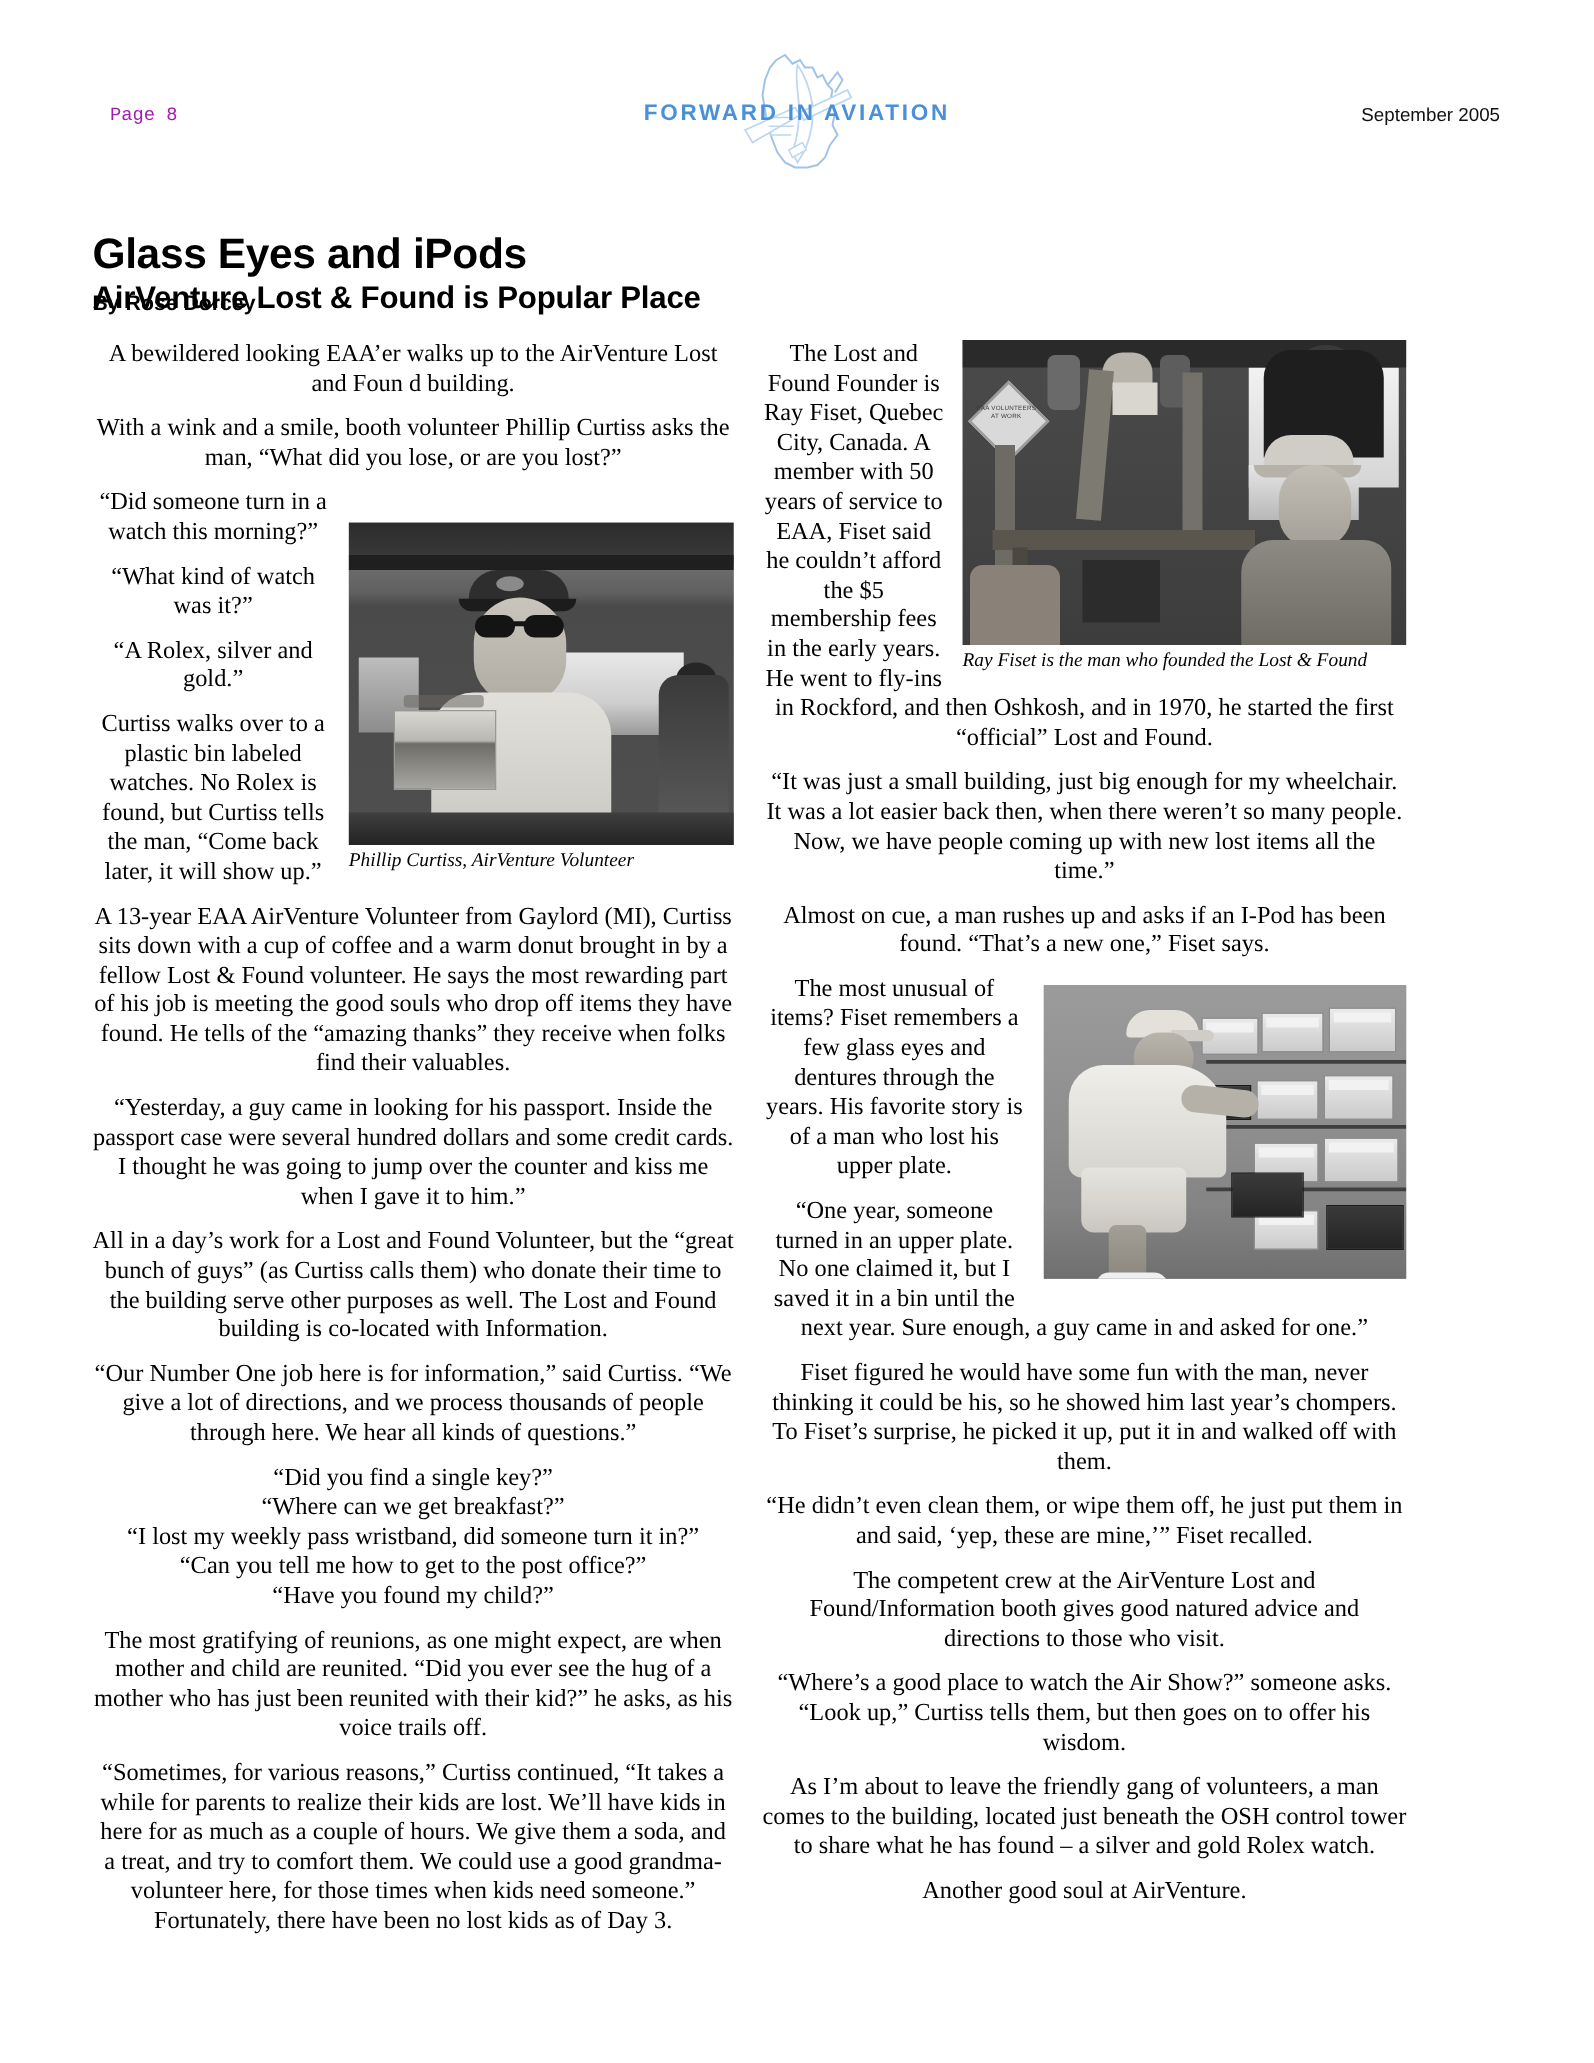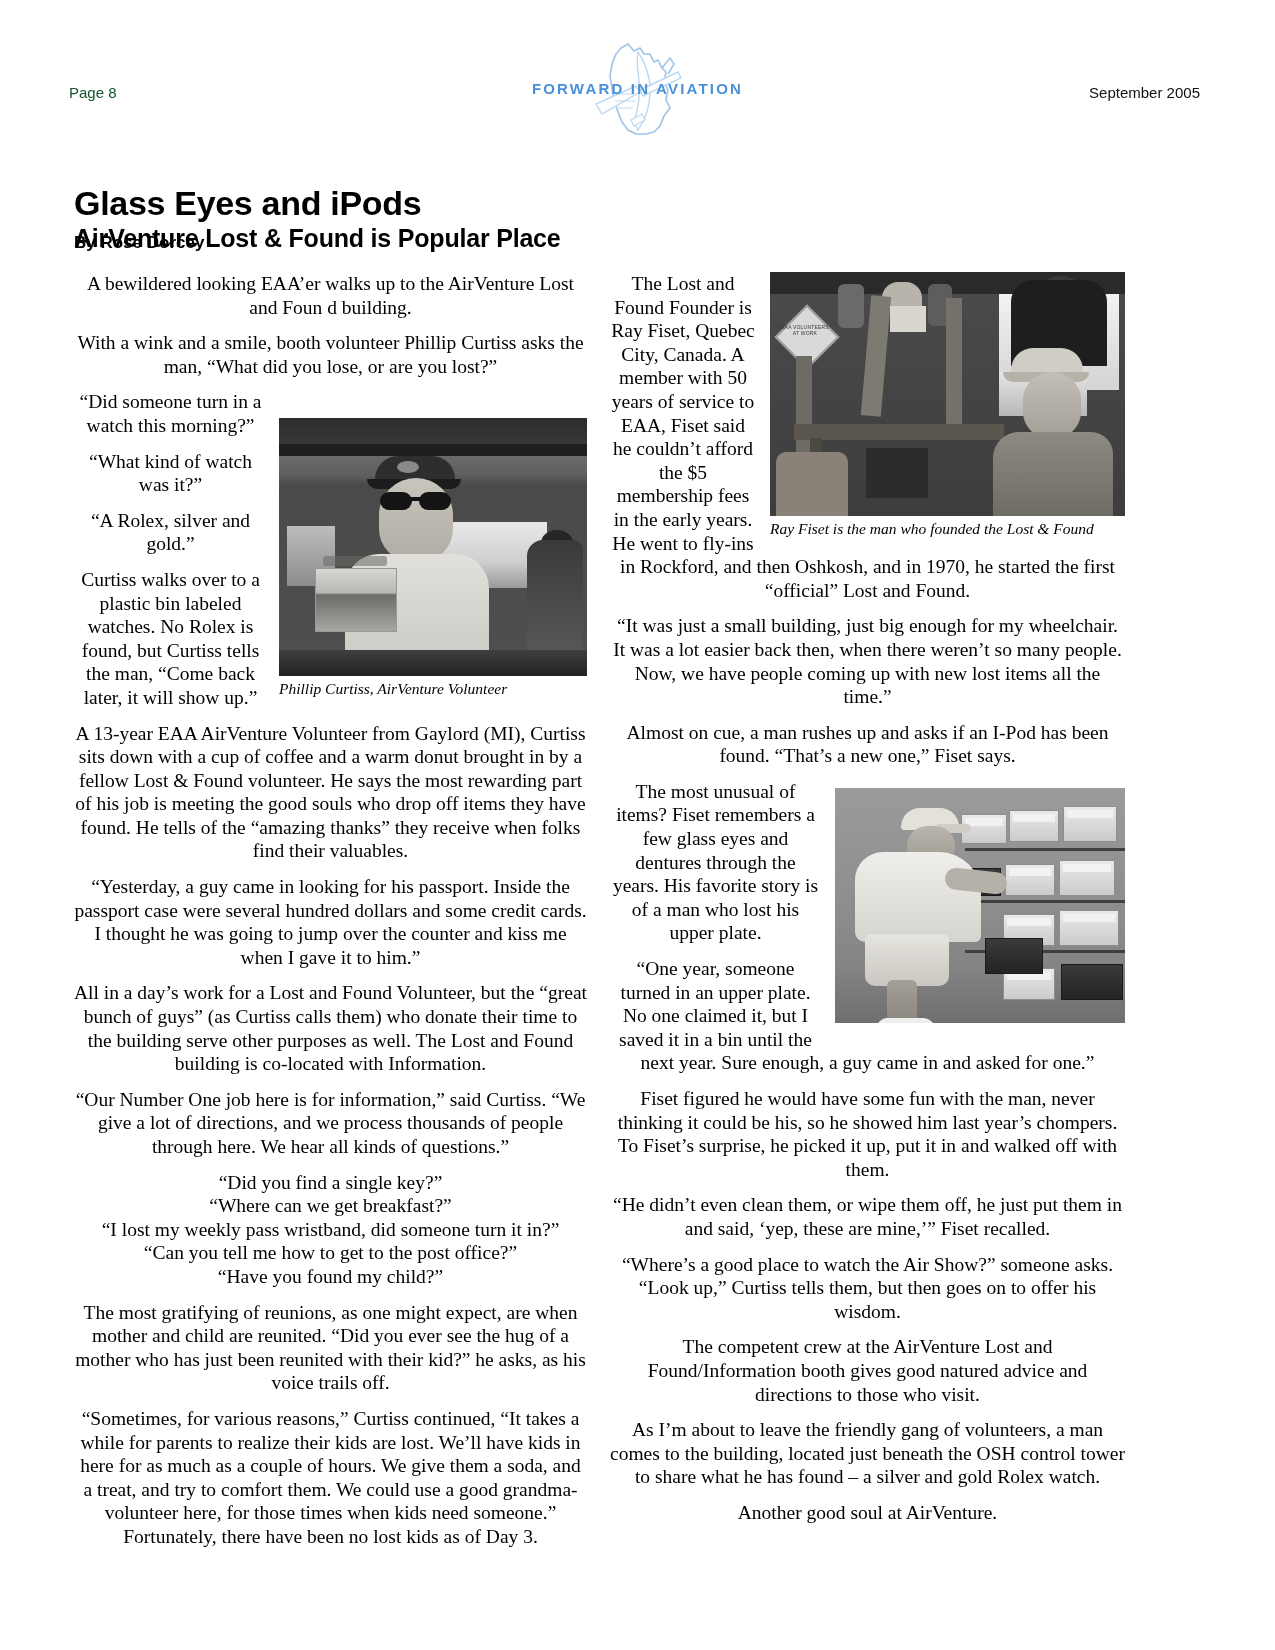--- a/index.html
+++ b/index.html
@@ -19,25 +19,25 @@
 
   
   .masthead {
     position: absolute;
     left: 0; top: 0;
     width: 1275px;
     height: 150px;
   }
   .page-number {
     position: absolute;
-    left: 69px;
+    left: 88px;
     top: 84px;
-    font-family: Liberation Sans, sans-serif;
+    font-family: Liberation Mono, monospace;
     font-size: 15px;
-    color: #14532d;
+    color: #a21caf;
   }
   .issue-date {
     position: absolute;
     right: 75px;
     top: 84px;
     font-family: "Liberation Sans", "DejaVu Sans", sans-serif;
     font-size: 15px;
     color: #111;
     text-align: left;
   }
@@ -57,21 +57,21 @@
     height: 105px;
     pointer-events: none;
   }
   .logo-text-inner {
     position: absolute;
     left: 0;
     top: 38px;
     width: 300px;
     text-align: center;
     font-family: "Liberation Sans", "DejaVu Sans", sans-serif;
-    font-size: 15px;
+    font-size: 18px;
     font-weight: bold;
     letter-spacing: 2.2px;
     color: #4a90d9;
   }
 
   
   .headline {
     position: absolute;
     left: 74px;
     top: 160px;
@@ -474,19 +474,19 @@
           <div class="ph3-shoe"></div>
         </div>
       </div>
       <figcaption class="caption"></figcaption>
     </figure>
 
     <p>The most unusual of items? Fiset remembers a few glass eyes and dentures through the years. His favorite story is of a man who lost his upper plate.</p>
     <p>“One year, someone turned in an upper plate. No one claimed it, but I saved it in a bin until the next year. Sure enough, a guy came in and asked for one.”</p>
     <p>Fiset figured he would have some fun with the man, never thinking it could be his, so he showed him last year’s chompers. To Fiset’s surprise, he picked it up, put it in and walked off with them.</p>
     <p>“He didn’t even clean them, or wipe them off, he just put them in and said, ‘yep, these are mine,’” Fiset recalled.</p>
+    <p>The competent crew at the AirVenture Lost and Found/Information booth gives good natured advice and directions to those who visit.</p>
     <p>“Where’s a good place to watch the Air Show?” someone asks. “Look up,” Curtiss tells them, but then goes on to offer his wisdom.</p>
-    <p>The competent crew at the AirVenture Lost and Found/Information booth gives good natured advice and directions to those who visit.</p>
     <p>As I’m about to leave the friendly gang of volunteers, a man comes to the building, located just beneath the OSH control tower to share what he has found – a silver and gold Rolex watch.</p>
     <p>Another good soul at AirVenture.</p>
   </div>
 
 </div>
 
 </body></html>

